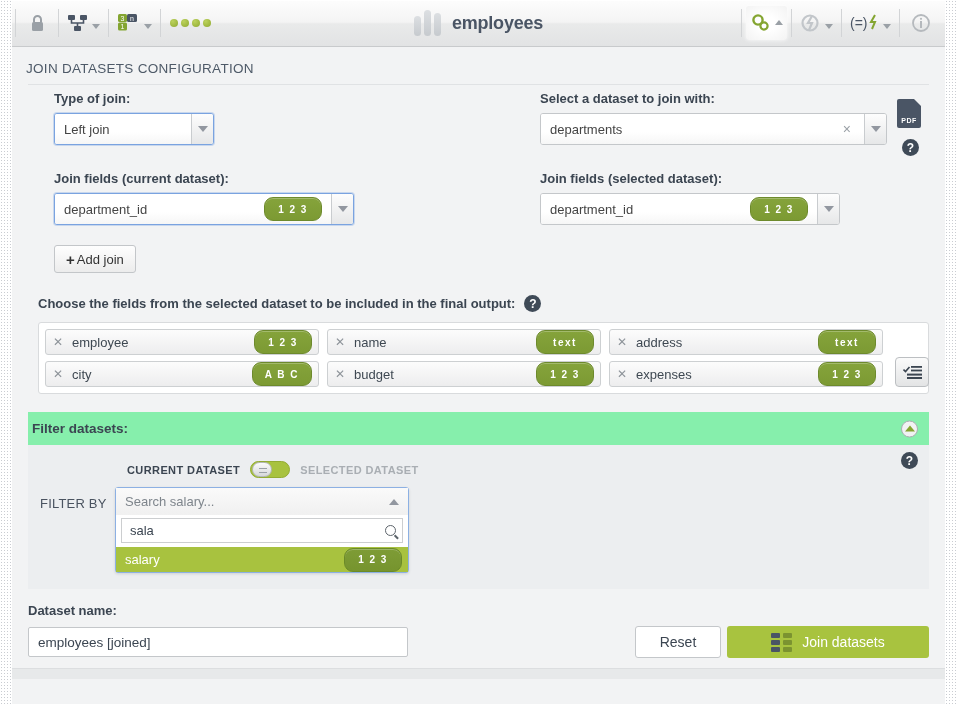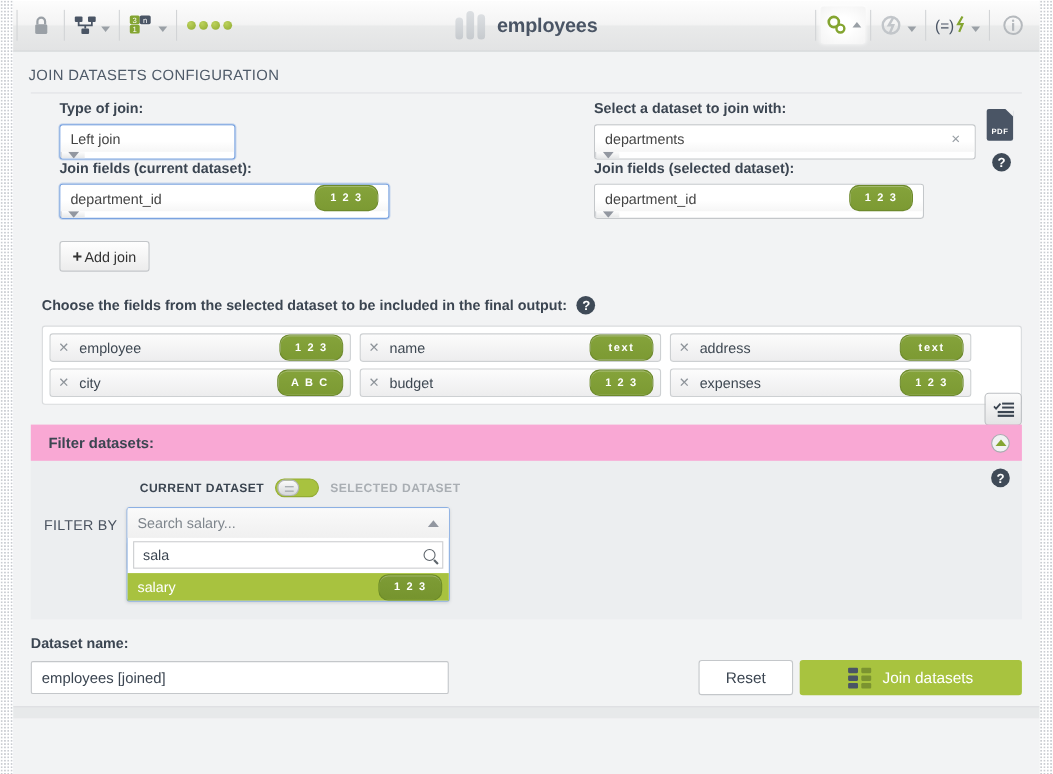--- a/index.html
+++ b/index.html
@@ -113,21 +113,20 @@
   .col-l { width:512px; padding-left:26px; }
   .col-r { flex:1; }
 
   .lbl { font-weight:bold; font-size:13px; color:#3b4551; margin-bottom:7px; display:block;}
 
   
   .sel {
     display:flex; align-items:stretch; height:32px;
     border:1px solid #c4c7ca; border-radius:3px; background:#fff;
     overflow:hidden;
-    flex-direction:column;
   }
   .sel.focus { border-color:#7aa3e0; box-shadow:0 0 0 1px rgba(122,163,224,0.35); }
   .sel .sel-text {
     flex:1; display:flex; align-items:center; padding:0 9px;
     background:linear-gradient(to bottom,#ffffff 0%,#ffffff 60%,#f6f6f6 100%);
     font-size:13px; color:#444; gap:8px; position:relative;
   }
   .sel .sel-text .val { flex:1; }
   .sel .arrow {
     width:22px; border-left:1px solid #c9cccf;
@@ -181,22 +180,22 @@
     border:1px solid #cdd0d2; border-radius:3px;
     background:linear-gradient(to bottom,#fcfcfc,#ededee);
     padding:0 6px 0 7px; font-size:13px; color:#3e4852;
   }
   .chip .x { color:#8e949a; font-size:12px; cursor:pointer; }
   .chip .nm { flex:1; }
 
   
   .panel { margin:18px 16px 0 16px; border-radius:3px 3px 0 0; overflow:visible; }
   .panel-head {
-    height:33px; background:#f9a8d4;
-    display:flex; align-items:center; padding:0 16px;
+    height:33px; background:#86efac;
+    display:flex; align-items:center; padding:0 4px;
     font-weight:bold; font-size:13.5px; color:#3b4551;
     position:relative;
   }
   .collapse-ico {
     position:absolute; right:11px; top:50%; transform:translateY(-50%);
     width:17px;height:17px;border-radius:50%;
     background:#f1f2f3; border:1px solid #a8acb0;
     display:flex;align-items:center;justify-content:center; cursor:pointer;
   }
   .collapse-ico i{width:0;height:0;border-left:5px solid transparent;border-right:5px solid transparent;border-bottom:6px solid #84a531;}
@@ -421,21 +420,21 @@
               <span class="val">departments</span>
               <span class="clear-x">×</span>
             </div>
             <div class="arrow">
                 <i class="tri-dn"></i>
               </div>
           </div>
         </div>
       </div>
 
-      <div class="cols" style="">
+      <div class="cols" style="margin-top:26px">
         <div class="col-l">
           <label class="lbl">Join fields (current dataset):</label>
           <div class="sel focus" style="width:300px">
             <div class="sel-text">
               <span class="val">department_id</span>
               <span class="pill">1 2 3</span>
             </div>
             <div class="arrow">
                 <i class="tri-dn"></i>
               </div>

